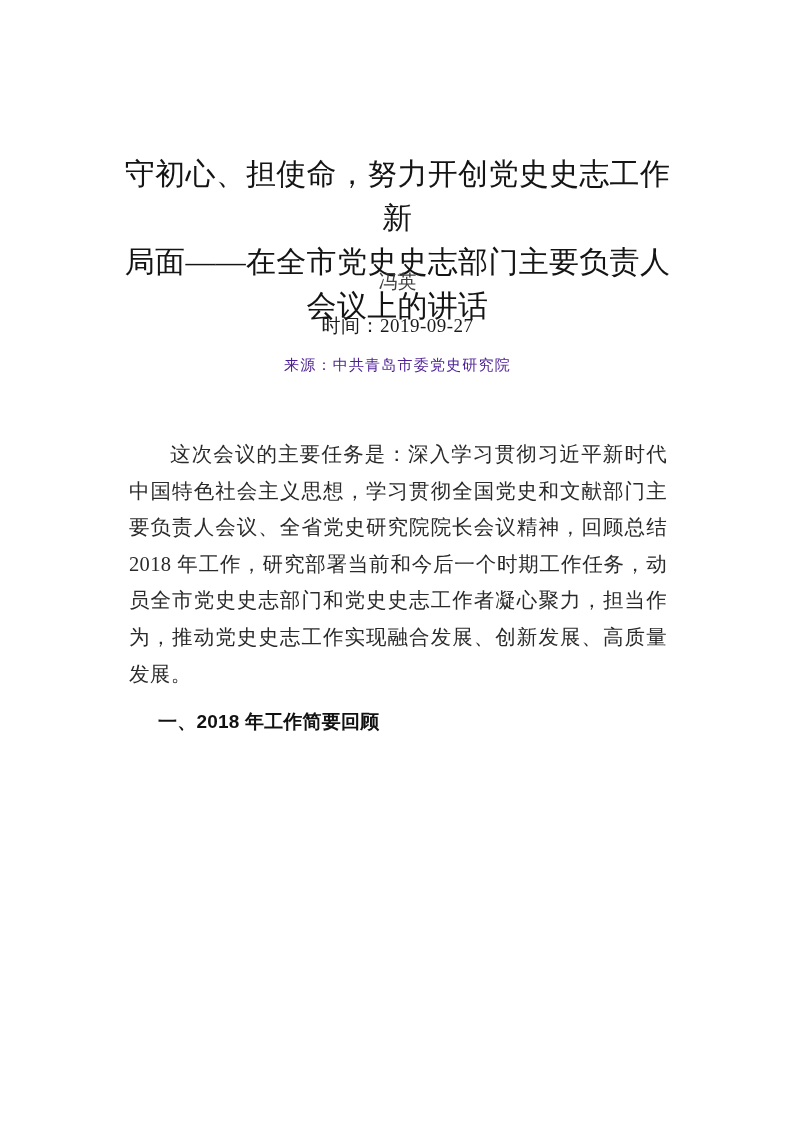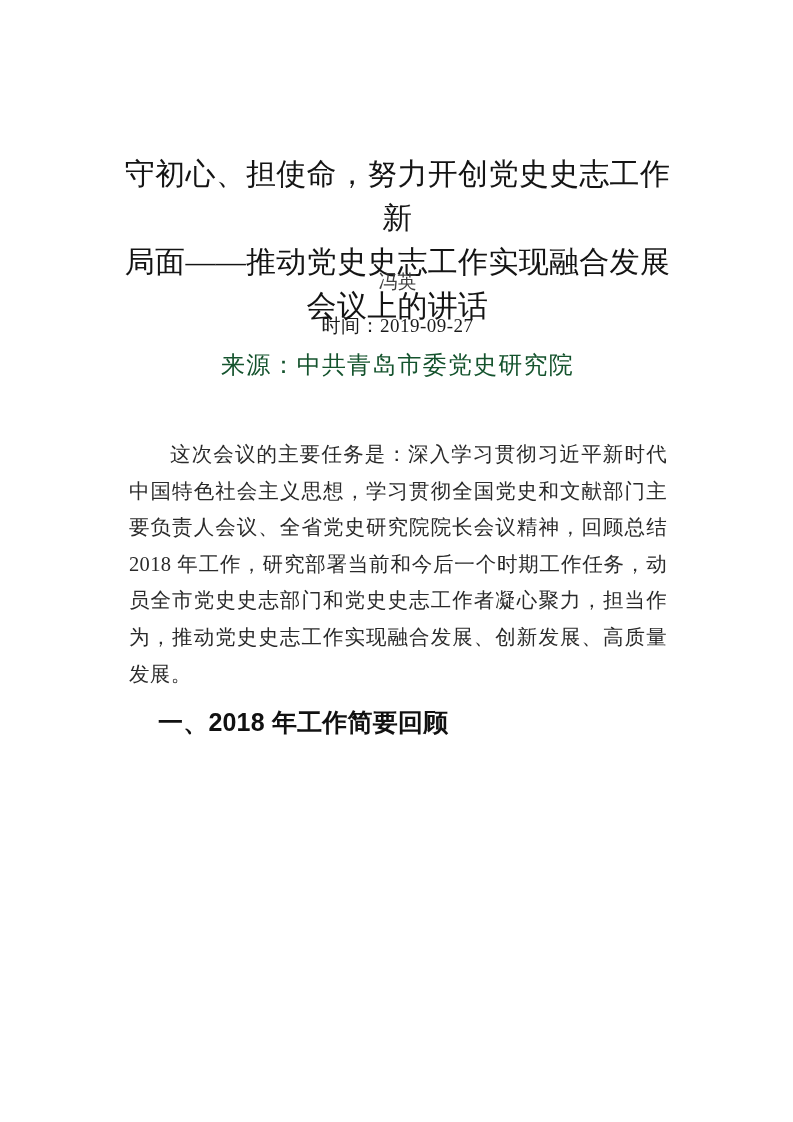--- a/index.html
+++ b/index.html
@@ -67,23 +67,23 @@
     letter-spacing: 0.5px;
   }
 
   .doc-meta-source {
     position: absolute;
     left: 117px;
     top: 350px;
     width: 561px;
     text-align: center;
     font-family: "Liberation Serif", "DejaVu Serif", serif;
-    font-size: 24px;
+    font-size: 15px;
     line-height: 30px;
-    color: #14532d;
+    color: #4c1d95;
     letter-spacing: 1.2px;
   }
 
   
   .doc-body {
     position: absolute;
     left: 117px;
     top: 424px;
     width: 562px;
   }
@@ -99,42 +99,42 @@
     margin: 12px;
     letter-spacing: 0.35px;
   }
 
   .para + .para {
     margin-top: 0;
   }
 
   .section-heading {
     font-family: "Liberation Sans", "DejaVu Sans", sans-serif;
-    font-size: 25px;
+    font-size: 19px;
     line-height: 36.6px;
     font-weight: 700;
     color: #111111;
     text-indent: 41px;
     margin: 0;
     letter-spacing: 0.2px;
   }
 
   .lead-bold {
     font-weight: 700;
     color: #101010;
   }
 </style>
 </head>
 <body>
 
 <div class="page">
 
   <h1 class="doc-title">
     <span>守初心、担使命，努力开创党史史志工作新</span><br>
-    <span>局面——推动党史史志工作实现融合发展</span><br>
+    <span>局面——在全市党史史志部门主要负责人</span><br>
     <span>会议上的讲话</span>
   </h1>
 
   <div class="doc-author">冯英</div>
 
   <div class="doc-meta-time">时间：2019-09-27</div>
 
   <div class="doc-meta-source">来源：中共青岛市委党史研究院</div>
 
   <div class="doc-body">

